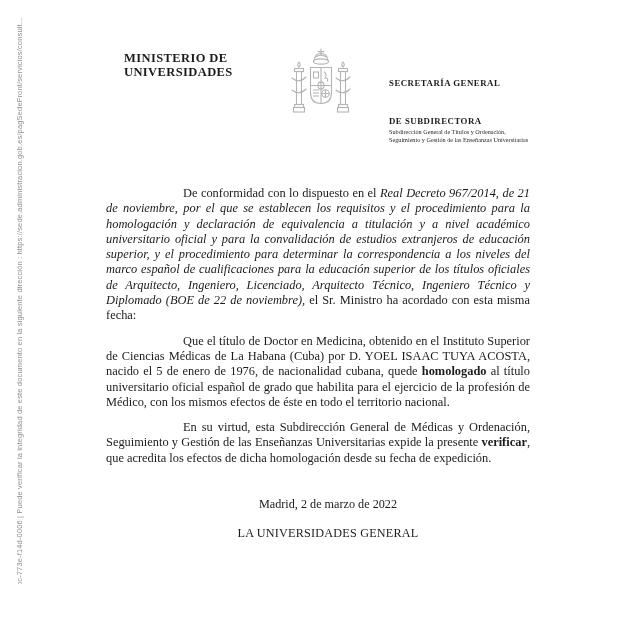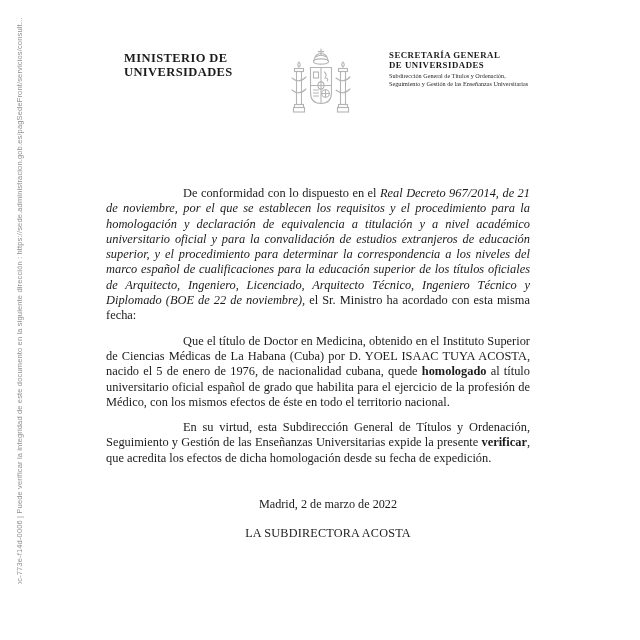--- a/index.html
+++ b/index.html
@@ -30,21 +30,21 @@
     font-size:12.5px;font-weight:bold;line-height:14px;
     letter-spacing:0.4px;
   }
   .coat-of-arms{
     position:absolute;left:291px;top:45px;
   }
   .secretary{
     position:absolute;left:389px;top:51px;
   }
   .secretary .big{
-    font-size:8.8px;font-weight:bold;line-height:9.6px;letter-spacing:0.5px;
+    font-size:8.8px;font-weight:bold;line-height:9.6px;letter-spacing:0.5px;margin-top:28px;
   }
   .secretary .small{
     font-size:6.2px;line-height:7.4px;color:#2a2a2a;margin-top:2px;
   }
   .secretary .small div{line-height:7.4px;}
   
   .body-text{
     position:absolute;left:106px;top:186px;width:424px;
     font-size:12.4px;line-height:15.3px;
     text-align:justify;
@@ -99,30 +99,30 @@
     <path d="M52,17 q-2.5,3 0,5 q2.5,-2 0,-5 z"></path>
     <rect x="47.5" y="23.5" width="9" height="3"></rect>
     <rect x="49.5" y="26.5" width="5" height="33"></rect>
     <rect x="47.5" y="59.5" width="9" height="3"></rect>
     <rect x="46.5" y="62.5" width="11" height="4.5"></rect>
     <path d="M45,33 q7,6 14,-1 M45,45 q7,6 14,-1"></path>
   </svg>
 
   <div class="secretary">
     <div class="big">SECRETARÍA GENERAL</div>
-    <div class="big">DE UNIVERSIDADES</div>
+    <div class="big">DE SUBDIRECTORA</div>
     <div class="small">
       <div>Subdirección General de Títulos y Ordenación,</div>
       <div>Seguimiento y Gestión de las Enseñanzas Universitarias</div>
     </div>
   </div>
 
   <div class="body-text">
     <p><span>De conformidad con lo dispuesto en el </span><i>Real Decreto 967/2014, de 21 de noviembre, por el que se establecen los requisitos y el procedimiento para la homologación y declaración de equivalencia a titulación y a nivel académico universitario oficial y para la convalidación de estudios extranjeros de educación superior, y el procedimiento para determinar la correspondencia a los niveles del marco español de cualificaciones para la educación superior de los títulos oficiales de Arquitecto, Ingeniero, Licenciado, Arquitecto Técnico, Ingeniero Técnico y Diplomado (BOE de 22 de noviembre),</i><span> el Sr. Ministro ha acordado con esta misma fecha:</span></p>
     <p><span>Que el título de Doctor en Medicina, obtenido en el Instituto Superior de Ciencias Médicas de La Habana (Cuba) por D. YOEL ISAAC TUYA ACOSTA, nacido el 5 de enero de 1976, de nacionalidad cubana, quede </span><b>homologado</b><span> al título universitario oficial español de grado que habilita para el ejercicio de la profesión de Médico, con los mismos efectos de éste en todo el territorio nacional.</span></p>
-    <p><span>En su virtud, esta Subdirección General de Títulos y Ordenación, Seguimiento y Gestión de las Enseñanzas Universitarias expide la presente </span><b>verificar</b><span>, que acredita los efectos de dicha homologación desde su fecha de expedición.</span></p>
+    <p><span>En su virtud, esta Subdirección General de Médicas y Ordenación, Seguimiento y Gestión de las Enseñanzas Universitarias expide la presente </span><b>verificar</b><span>, que acredita los efectos de dicha homologación desde su fecha de expedición.</span></p>
   </div>
 
   <div class="footer-line date-line">Madrid, 2 de marzo de 2022</div>
-  <div class="footer-line signer-title">LA SUBDIRECTORA ACOSTA</div>
+  <div class="footer-line signer-title">LA UNIVERSIDADES GENERAL</div>
   <div class="footer-line signer-name">Mª del Valle Pérez Barbáchano</div>
 
 </div>
 
 </body></html>

